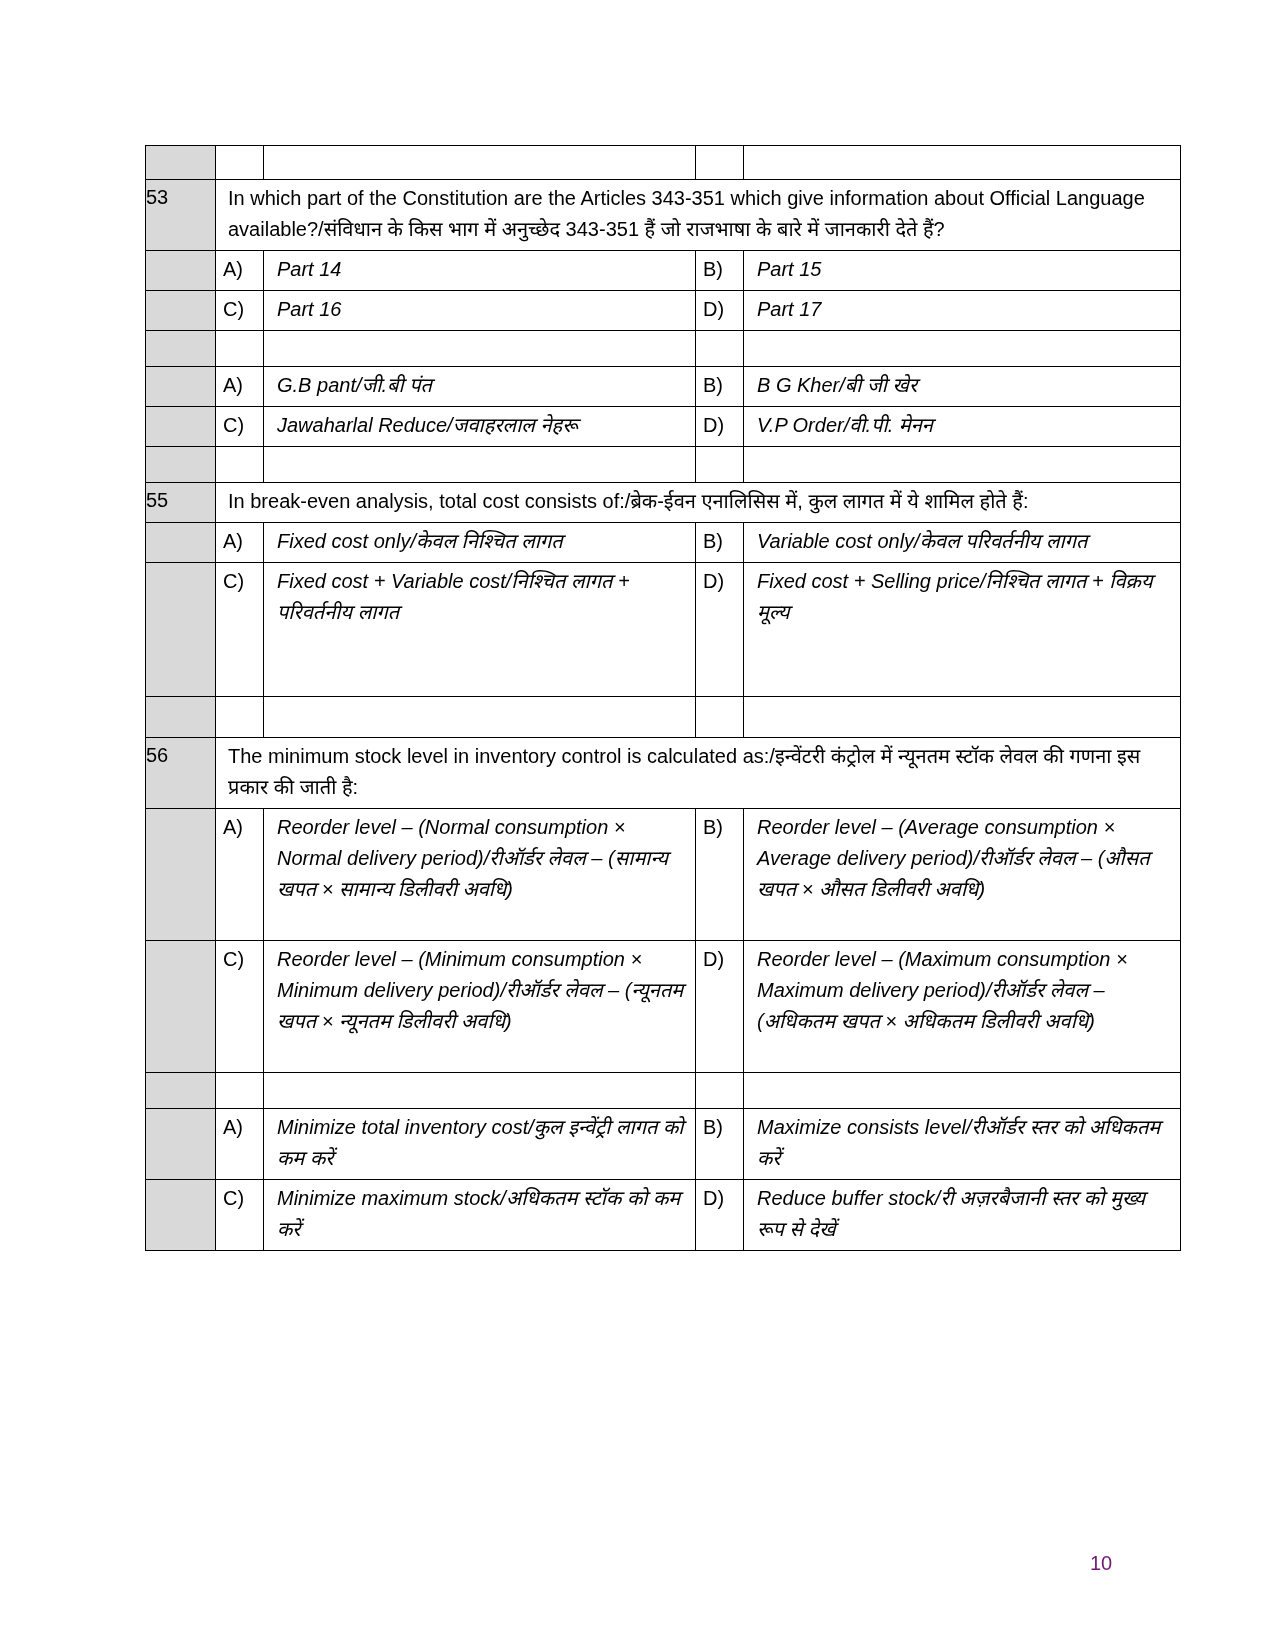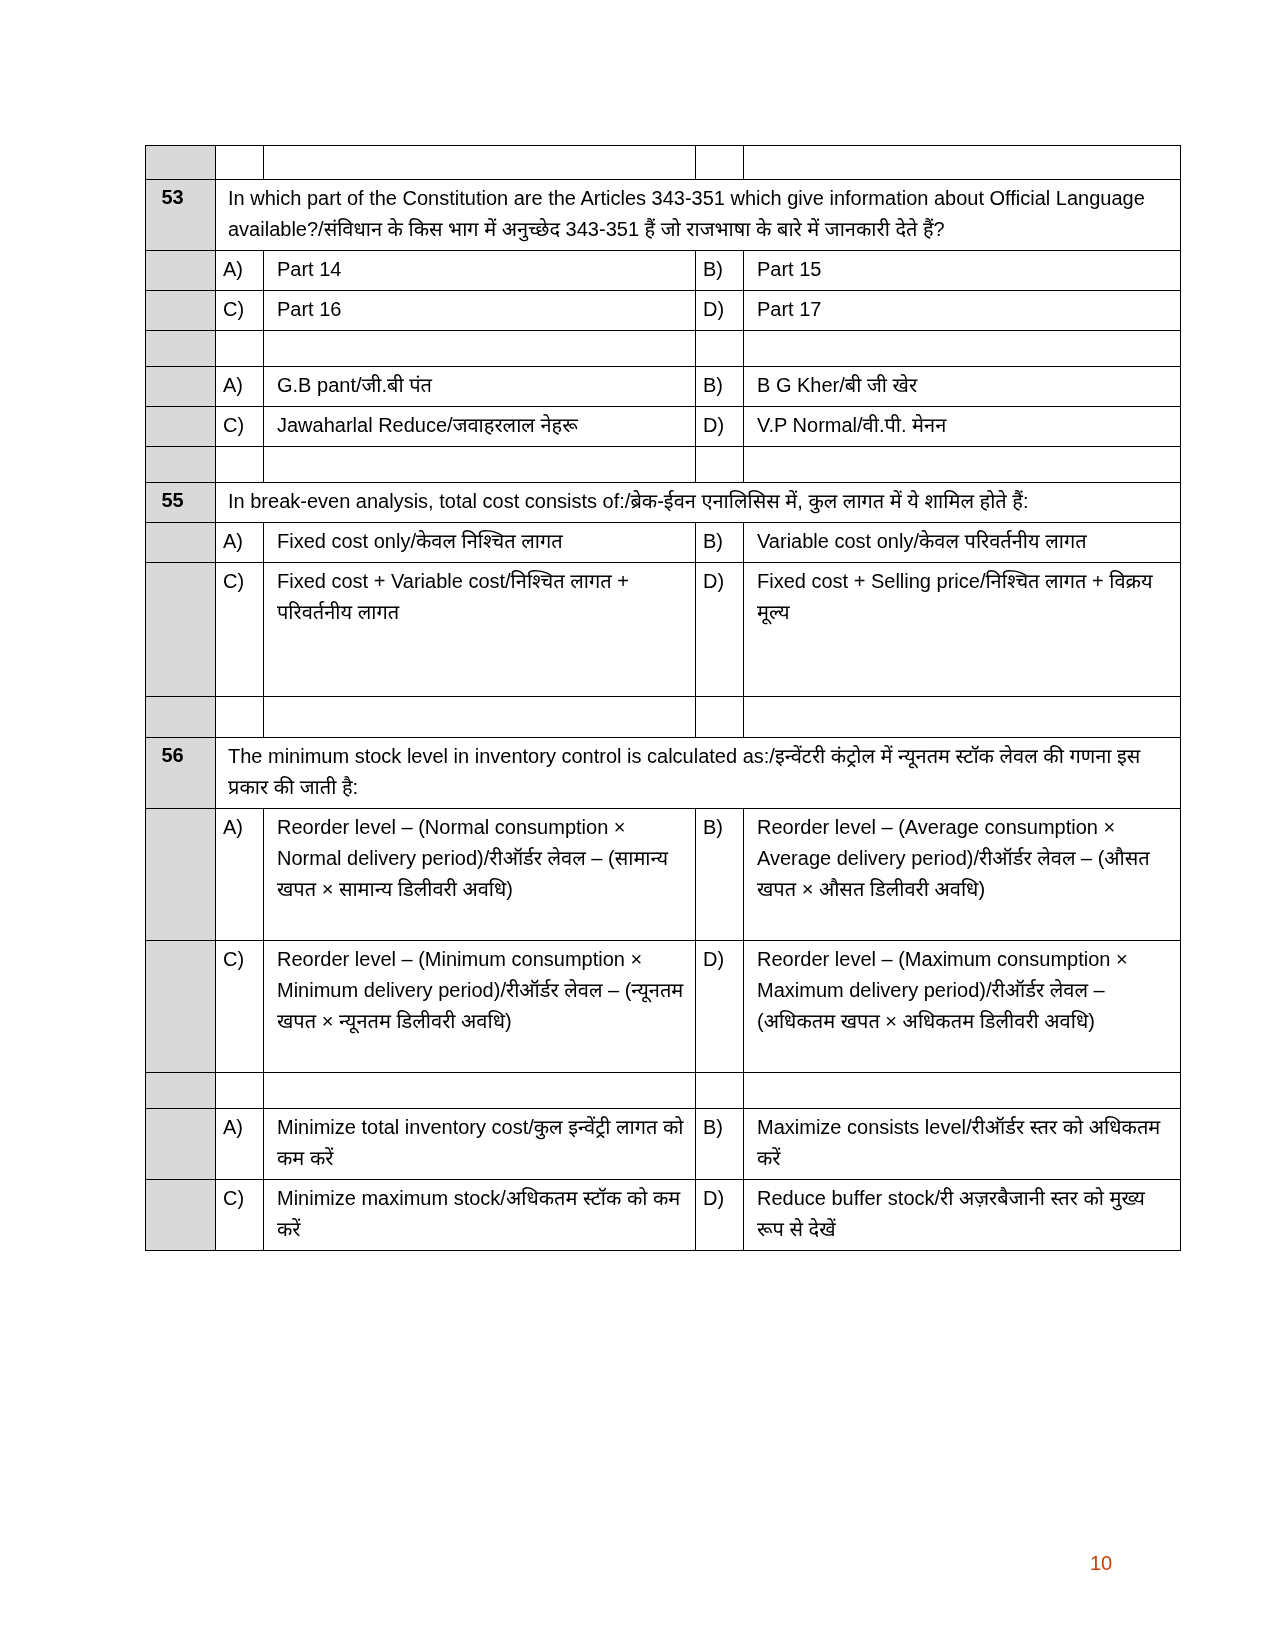--- a/index.html
+++ b/index.html
@@ -22,37 +22,37 @@
     border:1.5px solid #000000;
     vertical-align:top;
     font-size:20px;
     line-height:31px;
     word-wrap:break-word;
   }
   col.c1{width:70px;} col.c2{width:48px;} col.c3{width:432px;}
   col.c4{width:48px;} col.c5{width:437px;}
   .shade { background:#d9d9d9; }
   .num {
-    font-weight:bold;
-    text-align:center;
+    font-weight:normal;
+    text-align:left;
     padding:2px 16px 0 0;
   }
   .qcell { padding:3px 14px 5px 12px;margin-left:46px; }
   .opt  { padding:3px 2px 3px 7px; }
-  .optx { padding:3px 10px 5px 13px; }
+  .optx { padding:3px 10px 5px 13px;font-style:italic; }
   tr.spacer-top td { height:34px; }
   tr.spacer td { height:36px; }
   tr.spacer-lg td { height:41px; }
   tr.tall td { height:134px; }
   tr.tall4 td { height:132px; }
   .pageno {
     position:absolute;
     left:1090px; top:1552px;
     font-size:20px;
-    color:#c2410c;
+    color:#701a75;
   }
 </style>
 </head>
 <body>
 
 <div class="page">
 
   <table class="qtable">
     <colgroup>
       <col class="c1">
@@ -102,21 +102,21 @@
       <td class="opt">A)</td>
       <td class="optx">G.B pant/जी.बी पंत</td>
       <td class="opt">B)</td>
       <td class="optx">B G Kher/बी जी खेर</td>
     </tr>
     <tr>
       <td class="shade"></td>
       <td class="opt">C)</td>
       <td class="optx">Jawaharlal Reduce/जवाहरलाल नेहरू</td>
       <td class="opt">D)</td>
-      <td class="optx">V.P Normal/वी.पी. मेनन</td>
+      <td class="optx">V.P Order/वी.पी. मेनन</td>
     </tr>
     <tr class="spacer">
       <td class="shade"></td>
       <td></td>
           <td></td>
       <td></td>
           <td></td>
     </tr>
 
     <tr>

